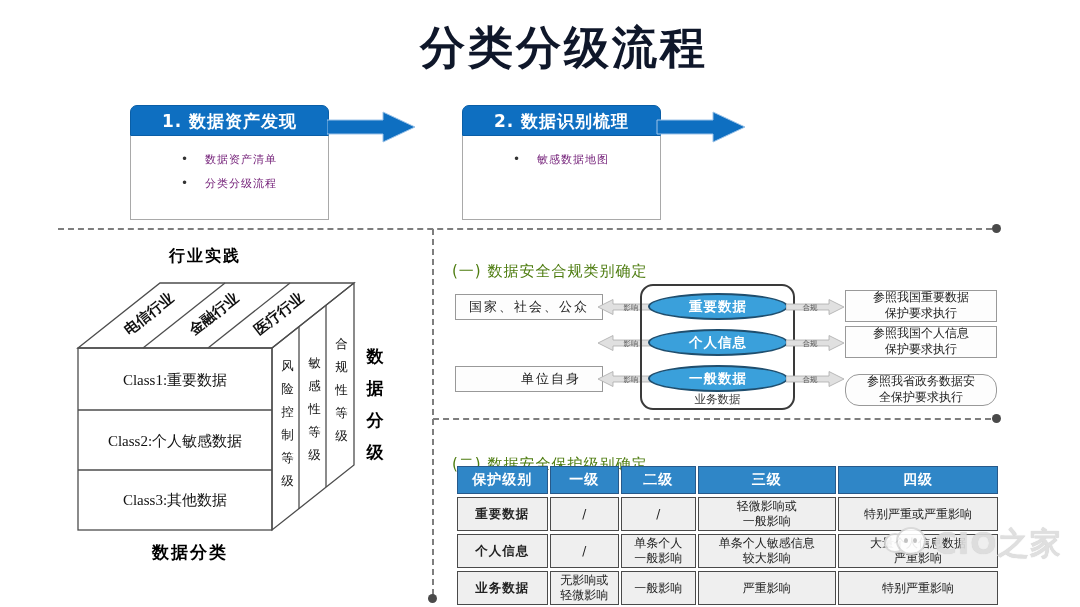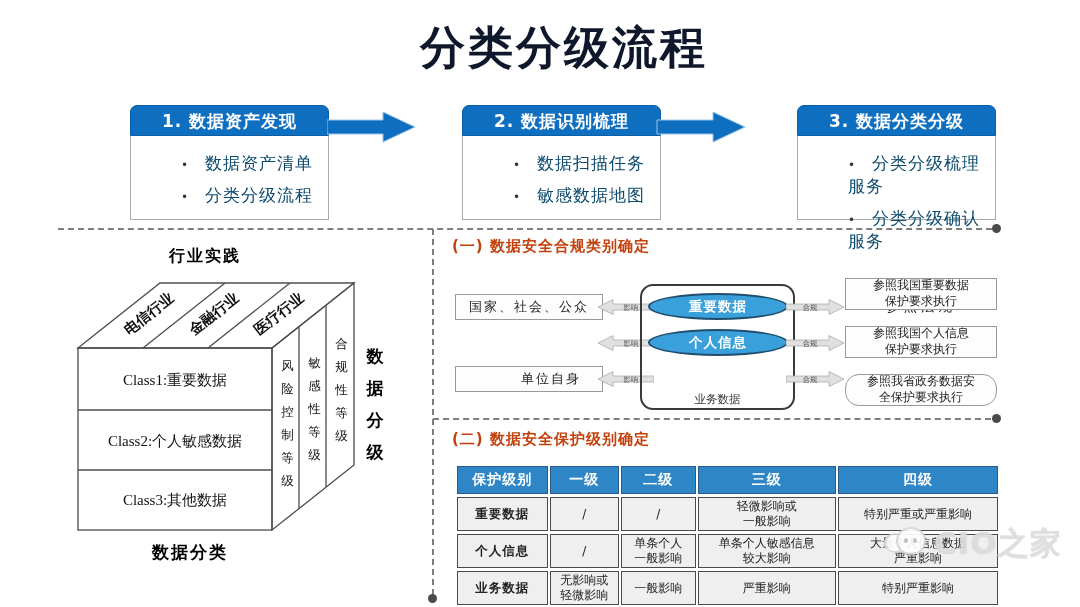--- a/index.html
+++ b/index.html
@@ -11,21 +11,21 @@
   .page-title { position:absolute; top:18px; left:0; width:100%; text-align:center;
     font-size:45px; font-weight:900; color:#0f172a; letter-spacing:3px;margin-left:24px; }
 
   
   .step { position:absolute; top:105px; width:241px;padding-left:42px; }
   .step .hd { height:31px; line-height:31px; text-align:center; color:#fff;
     font-size:17px; font-weight:bold; background:#0e6fc1; border-radius:7px 7px 0 0;
     border:1px solid #0a5ea6; letter-spacing:1px; }
   .step .bd { border:1px solid #a9a9a9; border-top:none; background:#fff; height:84px; padding-top:7px; }
   .step ul { list-style:none; padding-left:50px; }
-  .step li { font-size:17px; color:#0c4a6e; margin:9px 0; letter-spacing:1px; }
+  .step li { font-size:11px; color:#701a75; margin:9px 0; letter-spacing:1px; }
   .step li::before { content:"•"; margin-right:16px; color:#333; font-size:12px; }
   #step1 { left:88px; } #step2 { left:420px; } #step3 { left:755px; }
   .flow-arrow { position:absolute; top:110px; }
   #flow1 { left:327px; } #flow2 { left:653px; }
 
   
   .dash-h { position:absolute; border-top:2px dashed #7e7e7e; }
   .dash-v { position:absolute; border-left:2px dashed #7e7e7e; }
   #div-top { top:228px; left:58px; width:934px; }
   #div-mid { top:418px; left:433px; width:558px; }
@@ -47,21 +47,21 @@
   .ind-label { position:absolute; white-space:nowrap; font-size:14.5px; font-weight:600; color:#111;
     transform:translate(-50%,-50%) rotate(-38deg); }
   #ind0 { left:149px; top:314px; } #ind1 { left:214px; top:314px; } #ind2 { left:279px; top:314px; }
   .vlabel { position:absolute; width:17px; text-align:center; word-break:break-all;
     font-size:12.5px; line-height:23px; color:#111; }
   #lvl0 { left:279px; top:355px; } #lvl1 { left:306px; top:352px; } #lvl2 { left:333px; top:333px; }
   #lbl-datagrade { position:absolute; left:364px; top:340px; width:22px; text-align:center;
     word-break:break-all; font-size:17px; font-weight:bold; line-height:32px; color:#000; }
 
   
-  .sec-heading { position:absolute; font-size:15px; font-weight:bold; color:#c2410c; letter-spacing:1px; }
+  .sec-heading { position:absolute; font-size:15px; font-weight:normal; color:#4d7c0f; letter-spacing:1px;margin-top:25px; }
   #sec1-heading { left:452px; top:237px; }
   #sec2-heading { left:452px; top:430px; }
   .col-head { position:absolute; top:258px; text-align:center; font-size:13.5px; color:#222; letter-spacing:4px;margin-top:40px; }
   #col-target { left:452px; width:152px; }
   #col-category { left:638px; width:158px; }
   #col-law { left:842px; width:158px; }
 
   
   .target-box { position:absolute; left:455px; width:148px; height:26px; line-height:24px;
     border:1px solid #999; background:#fdfdfd; text-align:center; font-size:13px;
@@ -71,21 +71,21 @@
     white-space:pre-line; display:flex; align-items:center; justify-content:center; }
   #oval-container { position:absolute; left:640px; top:284px; width:155px; height:126px;
     border:2px solid #3a3a3a; border-radius:13px; background:transparent; }
   .oval { position:absolute; left:648px; width:140px; height:27px; border-radius:50%;
     background:#3aa0db; border:2px solid #1f4e6e; color:#fff; font-weight:bold; font-size:13.5px;
     text-align:center; line-height:23px; letter-spacing:1px; }
   #group-label { position:absolute; left:640px; top:392px; width:155px; text-align:center;
     font-size:11.5px; color:#333; }
   .t0 { top:294px; } .t1 { top:330px; } .t2 { top:366px;padding-left:44px; }
   .o0 { top:293px; } .o1 { top:329px; } .o2 { top:365px; }
-  .l0 { top:278px; } .l1 { top:326px; } .l2 { top:374px;border-radius:14px; }
+  .l0 { top:290px; } .l1 { top:326px; } .l2 { top:374px;border-radius:14px; }
   .arrow-small { position:absolute; }
   .al { left:597px; } .ar { left:786px; }
   .a0 { top:299px; } .a1 { top:335px; } .a2 { top:371px; }
 
   
   #grade-table { position:absolute; left:455px; top:463px; width:545px;
     border-collapse:separate; border-spacing:2px 3px; }
   #grade-table th { background:#2f86c7; color:#fff; font-size:14px; font-weight:bold;
     height:28px; border:1px solid #27598a; letter-spacing:1px; }
   #grade-table td { background:#efefef; border:1px solid #4a4a4a; text-align:center;
@@ -124,37 +124,27 @@
       </ul>
     </div>
   </div>
   <svg class="flow-arrow" id="flow1" width="88" height="34" viewBox="0 0 88 34">
     <path d="M0,10 H56 V2 L88,17 L56,32 V24 H0 Z" fill="#0e6fc1" stroke="#9cc3e8" stroke-width="1"></path>
   </svg>
   <div class="step" id="step2">
     <div class="hd">2. 数据识别梳理</div>
     <div class="bd">
       <ul>
-        <li>数据扫描任务</li>
         <li>敏感数据地图</li>
       </ul>
     </div>
   </div>
   <svg class="flow-arrow" id="flow2" width="96" height="34" viewBox="0 0 88 34">
     <path d="M0,10 H56 V2 L88,17 L56,32 V24 H0 Z" fill="#0e6fc1" stroke="#9cc3e8" stroke-width="1"></path>
   </svg>
-  <div class="step" id="step3">
-    <div class="hd">3. 数据分类分级</div>
-    <div class="bd">
-      <ul>
-        <li>分类分级梳理服务</li>
-        <li>分类分级确认服务</li>
-      </ul>
-    </div>
-  </div>
 
   <div class="dash-h" id="div-top"></div>
   <div class="dash-h" id="div-mid"></div>
   <div class="dash-v" id="div-vert"></div>
   <div class="dot" id="dot-top"></div>
   <div class="dot" id="dot-mid"></div>
   <div class="dot" id="dot-bottom"></div>
 
   <svg id="cube-svg" width="430" height="377" viewBox="0 0 430 377">
     <g fill="none" stroke="#4d4d4d" stroke-width="1.3">
@@ -199,20 +189,21 @@
     <text x="34" y="10.6" text-anchor="middle" font-size="7.5" fill="#555">影响</text>
   </svg>
   <svg class="arrow-small al a2" width="57" height="16" viewBox="0 0 57 16">
     <path d="M57,5 L16,5 L16,0.5 L1,8 L16,15.5 L16,11 L57,11 Z" fill="#e0e0e0" stroke="#ababab" stroke-width="0.8"></path>
     <text x="34" y="10.6" text-anchor="middle" font-size="7.5" fill="#555">影响</text>
   </svg>
 
   <div id="oval-container"></div>
   <div class="oval o0">重要数据</div>
   <div class="oval o1">个人信息</div>
+  <div class="oval o2">一般数据</div>
   <div id="group-label">业务数据</div>
 
   <svg class="arrow-small ar a0" width="59" height="16" viewBox="0 0 59 16">
     <path d="M0,5 L43,5 L43,0.5 L58,8 L43,15.5 L43,11 L0,11 Z" fill="#e0e0e0" stroke="#ababab" stroke-width="0.8"></path>
     <text x="24" y="10.6" text-anchor="middle" font-size="7.5" fill="#555">合规</text>
   </svg>
   <svg class="arrow-small ar a1" width="59" height="16" viewBox="0 0 59 16">
     <path d="M0,5 L43,5 L43,0.5 L58,8 L43,15.5 L43,11 L0,11 Z" fill="#e0e0e0" stroke="#ababab" stroke-width="0.8"></path>
     <text x="24" y="10.6" text-anchor="middle" font-size="7.5" fill="#555">合规</text>
   </svg>

